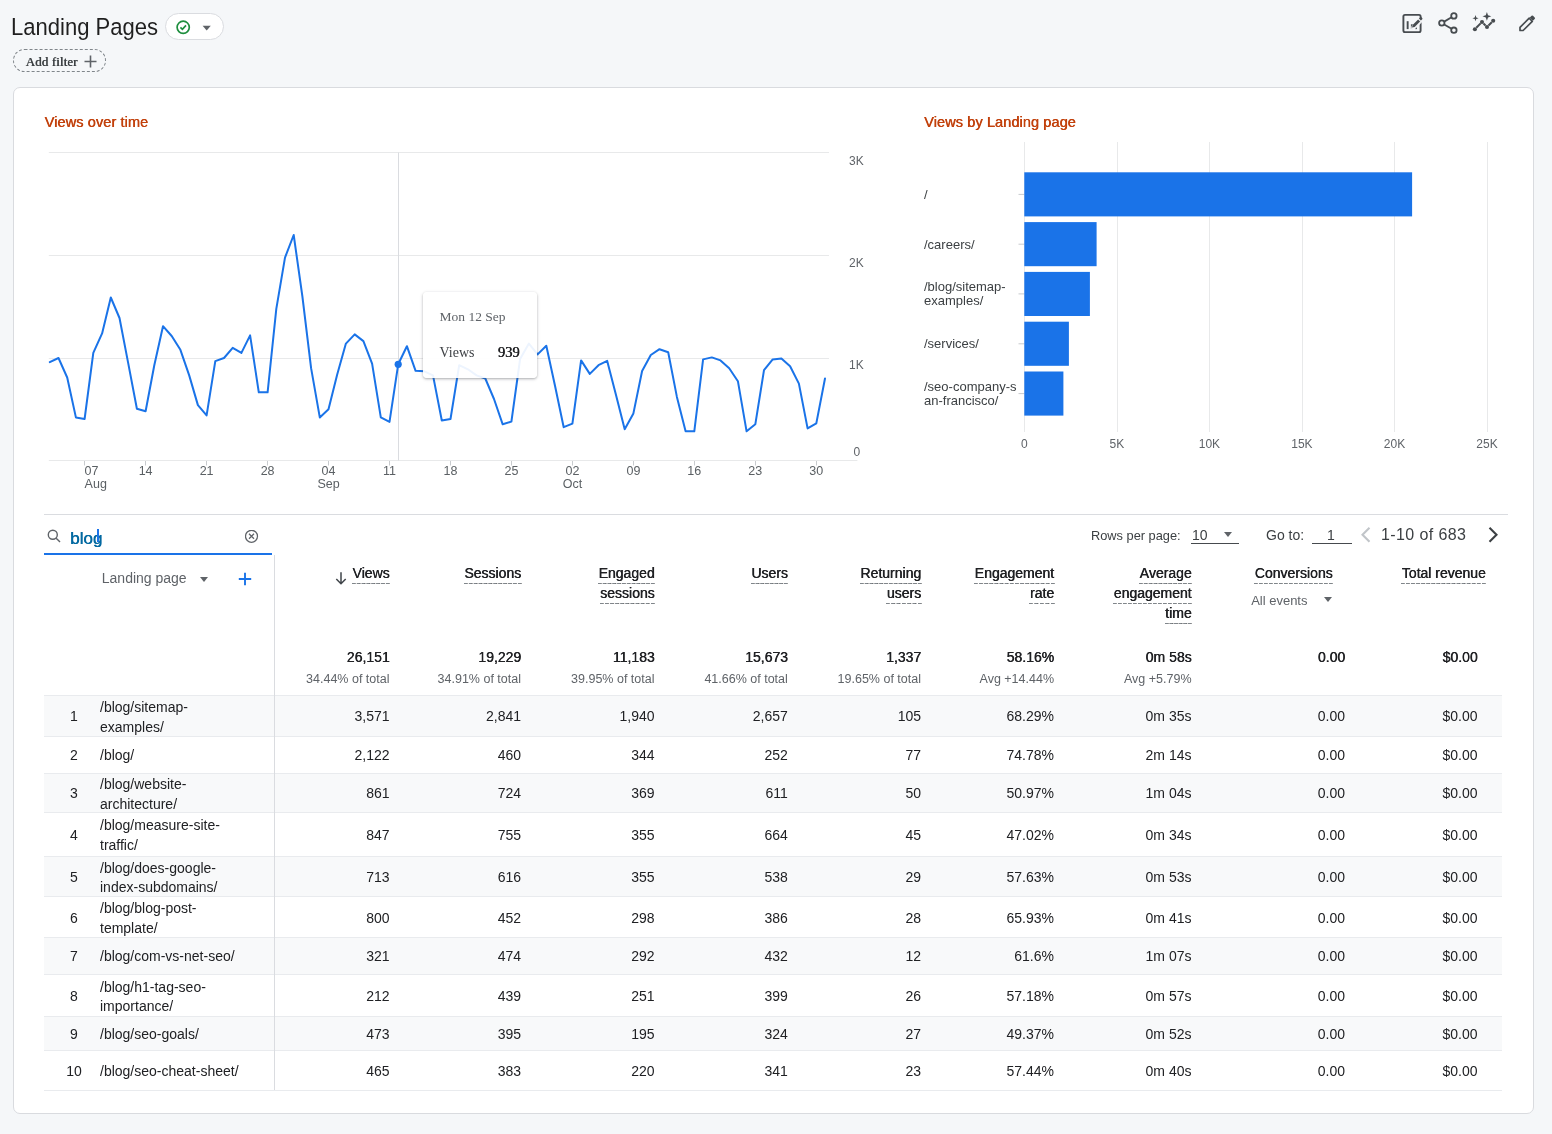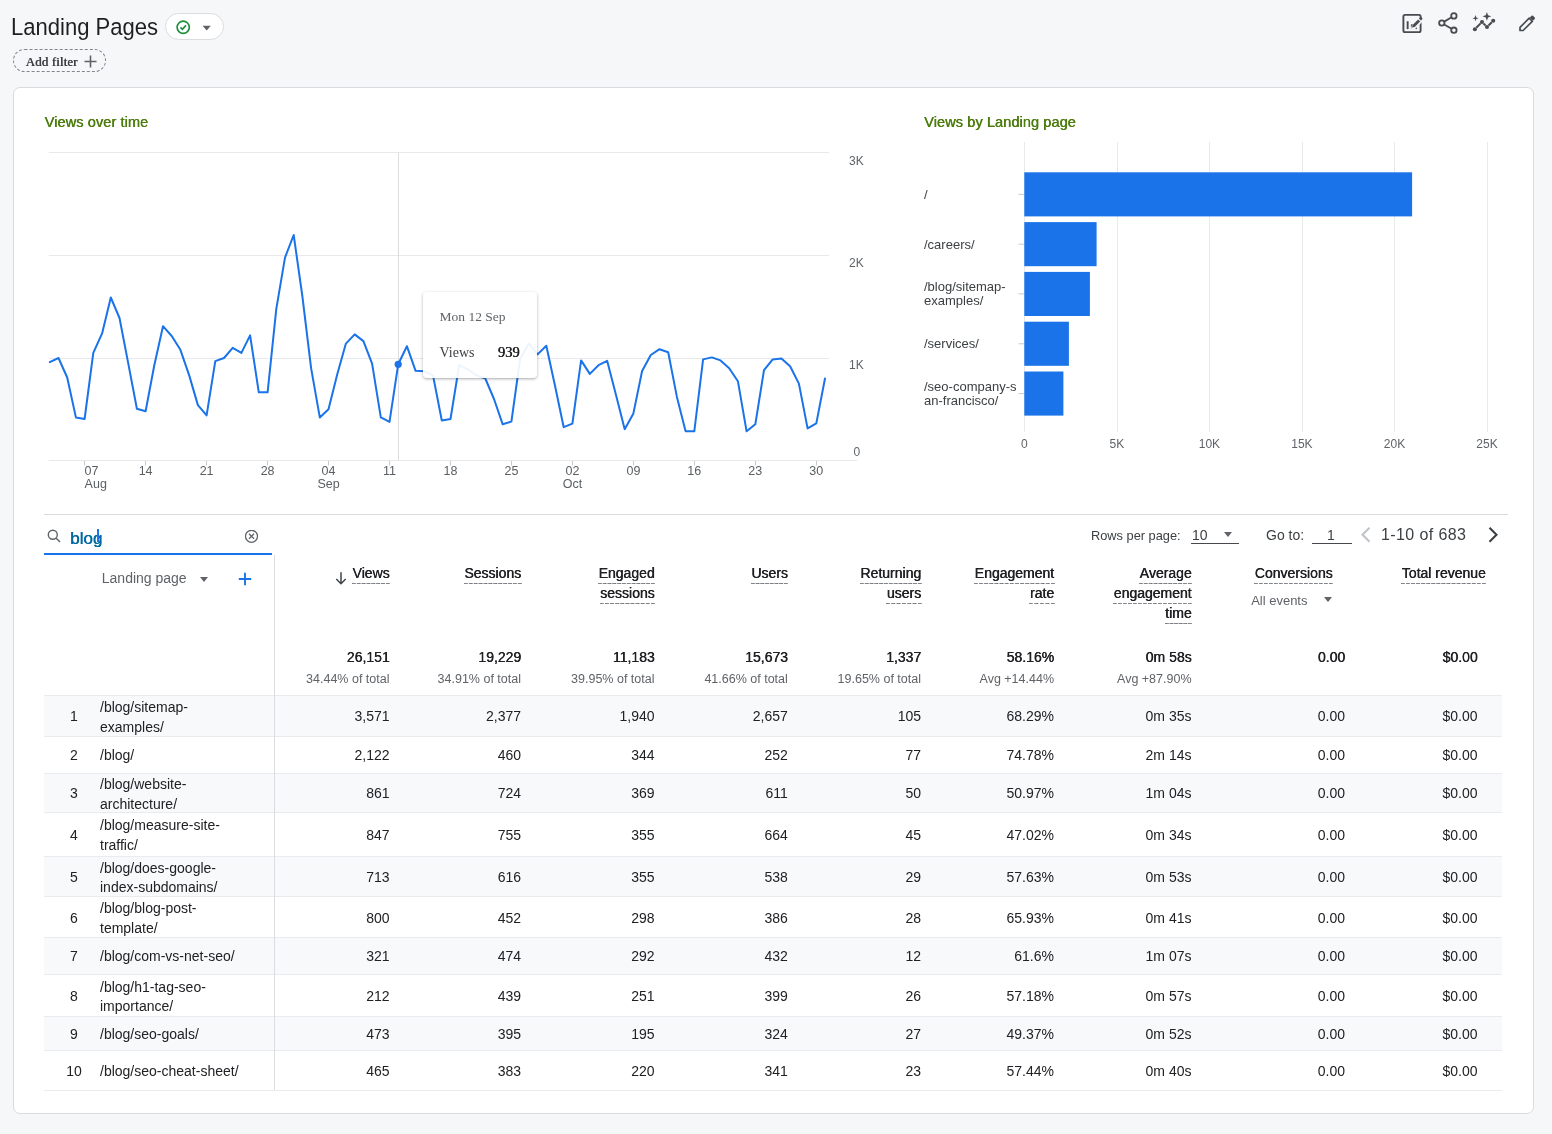--- a/index.html
+++ b/index.html
@@ -11,21 +11,21 @@
 .charts { position:absolute; left:0; top:0; }
 .topicons { position:absolute; left:1396px; top:0; }
 h1 { position:absolute; left:11px; top:12.8px; font-size:24.5px; font-weight:400;
      color:#1f1f1f; letter-spacing:0px; transform:scaleX(0.90); transform-origin:0 0; }
 .badge { position:absolute; left:165px; top:12.6px; width:58.7px; height:27.6px;
          background:#fff; border:1px solid #dadce0; border-radius:14px; }
 .addf { position:absolute; left:12.6px; top:49.4px; width:93.8px; height:22.6px;
         border:1px dashed #80868b; border-radius:12px; color:#3c4043;
         font-size:13px; font-weight:400; line-height:21px;font-family:Liberation Serif, serif; }
 .addf span.t { position:absolute; left:12px; top:0.8px; letter-spacing:0.1px; text-shadow:0.4px 0 0 currentColor;}
-.ctitle { position:absolute; font-size:14.5px; font-weight:400; color:#4d7c0f; letter-spacing:0.1px;
+.ctitle { position:absolute; font-size:14.5px; font-weight:400; color:#c2410c; letter-spacing:0.1px;
           text-shadow:0.45px 0 0 currentColor; }
 .tooltip { position:absolute; left:423.3px; top:292px; width:113.5px; height:86px;
            background:rgba(255,255,255,0.92); border-radius:4px;
            box-shadow:0 1px 2px rgba(60,64,67,.28), 0 1px 3px 1px rgba(60,64,67,.13);
            font-size:14px; color:#3f4246;font-family:Liberation Serif, serif; }
 .tooltip .d { position:absolute; left:16.3px; top:17px; font-size:13.5px; color:#5f6368; }
 .tooltip .v { position:absolute; left:16.3px; top:52.5px; }
 .tooltip .n { position:absolute; right:17.4px; top:52px; font-weight:400; color:#202124; font-size:14.5px; text-shadow:0.55px 0 0 currentColor; }
 
 .divider { position:absolute; left:44.3px; top:514px; width:1463.7px; height:1px; background:#dadce0; }
@@ -252,27 +252,27 @@
 <div class="tot" style="right:498.0px">58.16%</div>
 <div class="tot" style="right:360.5px">0m 58s</div>
 <div class="tot" style="right:207.0px">0.00</div>
 <div class="tot" style="right:74.5px">$0.00</div>
 <div class="tsub" style="right:1162.5px">34.44% of total</div>
 <div class="tsub" style="right:1031.0px">34.91% of total</div>
 <div class="tsub" style="right:897.5px">39.95% of total</div>
 <div class="tsub" style="right:764.2px">41.66% of total</div>
 <div class="tsub" style="right:631.0px">19.65% of total</div>
 <div class="tsub" style="right:498.0px">Avg +14.44%</div>
-<div class="tsub" style="right:360.5px">Avg +87.90%</div>
+<div class="tsub" style="right:360.5px">Avg +5.79%</div>
 
 <div class="trow" style="top:695.1px;height:40.6px;background:#f8f9fa">
     <span class="num">1</span>
     <span class="lp">/blog/sitemap-<br>examples/</span>
     <span class="val" style="right:1112.5px">3,571</span>
-    <span class="val" style="right:981.0px">2,377</span>
+    <span class="val" style="right:981.0px">2,841</span>
     <span class="val" style="right:847.5px">1,940</span>
     <span class="val" style="right:714.2px">2,657</span>
     <span class="val" style="right:581.0px">105</span>
     <span class="val" style="right:448.0px">68.29%</span>
     <span class="val" style="right:310.5px">0m 35s</span>
     <span class="val" style="right:157.0px">0.00</span>
     <span class="val" style="right:24.5px">$0.00</span>
   </div>
 <div class="trow" style="top:735.7px;height:37.3px;background:#ffffff">
     <span class="num">2</span>

